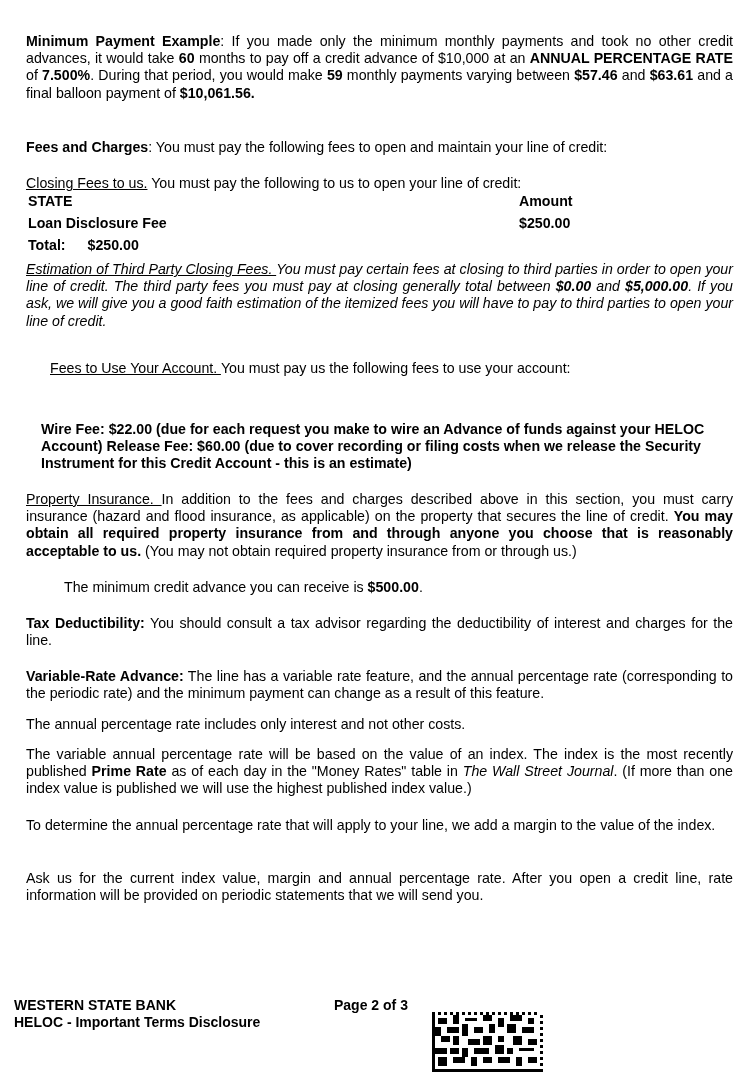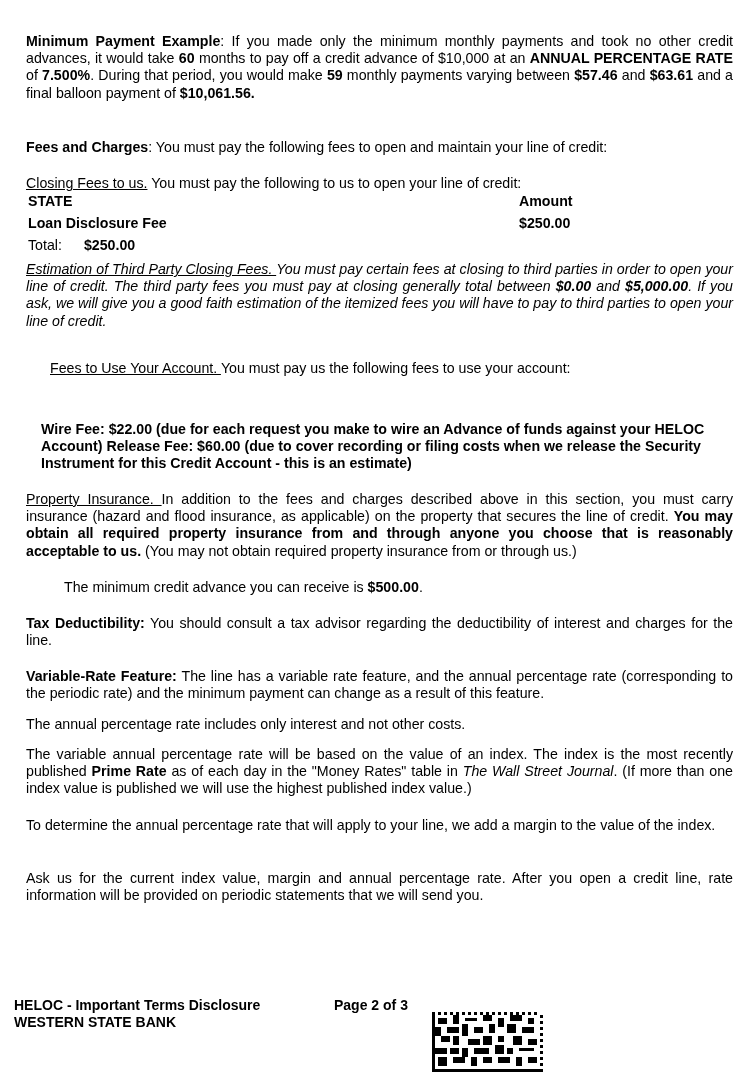--- a/index.html
+++ b/index.html
@@ -10,21 +10,21 @@
     }
     b { font-weight: bold; }
     u { text-decoration: underline; }
     i { font-style: italic; }
     .blk { position: absolute; left: 26px; width: 707px; margin: 0; text-align: justify; }
     .fees-table { position: absolute; left: 28px; width: 560px; font-weight: bold; }
     .fees-row { position: absolute; left: 0; width: 560px; height: 18px; }
     .fees-row .c1 { position: absolute; left: 0; }
     .fees-row .c2 { position: absolute; left: 491px; }
     .total-row { position: absolute; left: 28px; }
-    .total-row .lbl { font-weight: normal; }
+    .total-row .lbl { font-weight: bold; }
     .total-row .val { font-weight: bold; margin-left: 22px; }
     .footer-left { position: absolute; left: 14px; top: 997px; font-weight: bold; font-size: 14px; line-height: 16.5px; }
     .footer-page { position: absolute; left: 334px; top: 997px; font-weight: bold; font-size: 14px; line-height: 16.5px; }
     .barcode { position: absolute; left: 432px; top: 1012px; width: 111px; height: 60px; }
   </style>
 </head>
 <body>
 
 <p class="blk" style="top:33px;">
   <b>Minimum Payment Example</b><span>: If you made only the minimum monthly payments and took no other credit advances, it would take </span><b>60</b><span> months to pay off a credit advance of $10,000 at an </span><b>ANNUAL PERCENTAGE RATE</b><span> of </span><b>7.500%</b><span>. During that period, you would make </span><b>59</b><span> monthly payments varying between </span><b>$57.46</b><span> and </span><b>$63.61</b><span> and a final balloon payment of </span><b>$10,061.56.</b>
@@ -70,42 +70,42 @@
 
 <p class="blk" style="top:579px;margin-left:38px;">
   <span>The minimum credit advance you can receive is </span><b>$500.00</b><span>.</span>
 </p>
 
 <p class="blk" style="top:615px;">
   <b>Tax Deductibility:</b><span> You should consult a tax advisor regarding the deductibility of interest and charges for the line.</span>
 </p>
 
 <p class="blk" style="top:668px;">
-  <b>Variable-Rate Feature:</b><span> The line has a variable rate feature, and the annual percentage rate (corresponding to the periodic rate) and the minimum payment can change as a result of this feature.</span>
+  <b>Variable-Rate Advance:</b><span> The line has a variable rate feature, and the annual percentage rate (corresponding to the periodic rate) and the minimum payment can change as a result of this feature.</span>
 </p>
 
 <p class="blk" style="top:716px;">
   <span>The annual percentage rate includes only interest and not other costs.</span>
 </p>
 
 <p class="blk" style="top:746px;">
   <span>The variable annual percentage rate will be based on the value of an index. The index is the most recently published </span><b>Prime Rate</b><span> as of each day in the "Money Rates" table in </span><i>The Wall Street Journal</i><span>. (If more than one index value is published we will use the highest published index value.)</span>
 </p>
 
 <p class="blk" style="top:817px;">
   <span>To determine the annual percentage rate that will apply to your line, we add a margin to the value of the index.</span>
 </p>
 
 <p class="blk" style="top:870px;">
   <span>Ask us for the current index value, margin and annual percentage rate. After you open a credit line, rate information will be provided on periodic statements that we will send you.</span>
 </p>
 
 <div class="footer-left">
+  <div>WESTERN STATE BANK</div>
   <div>HELOC - Important Terms Disclosure</div>
-  <div>WESTERN STATE BANK</div>
 </div>
 <div class="footer-page">Page 2 of 3</div>
 
 <div class="barcode">
   <svg width="111" height="60" viewBox="0 0 37 20" shape-rendering="crispEdges">
     <rect x="0" y="0" width="37" height="20" fill="#fff"></rect>
     <rect x="0" y="0" width="1" height="20" fill="#000"></rect>
     <rect x="0" y="19" width="37" height="1" fill="#000"></rect>
     <g fill="#000">
       <rect x="2" y="0" width="1" height="1"></rect>

